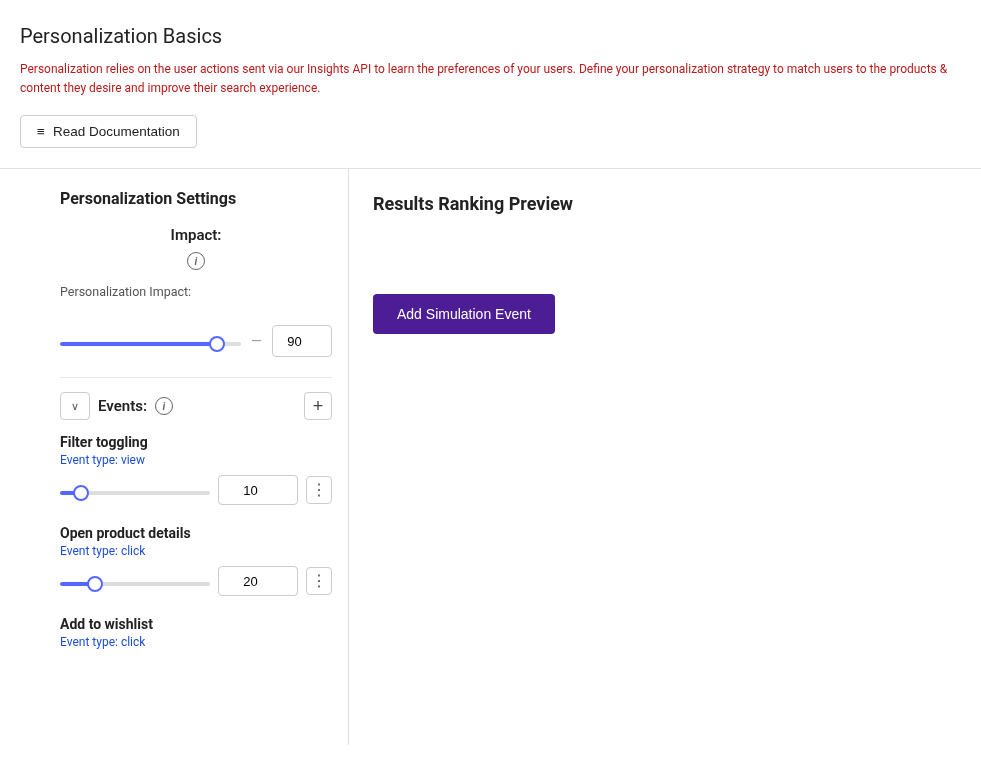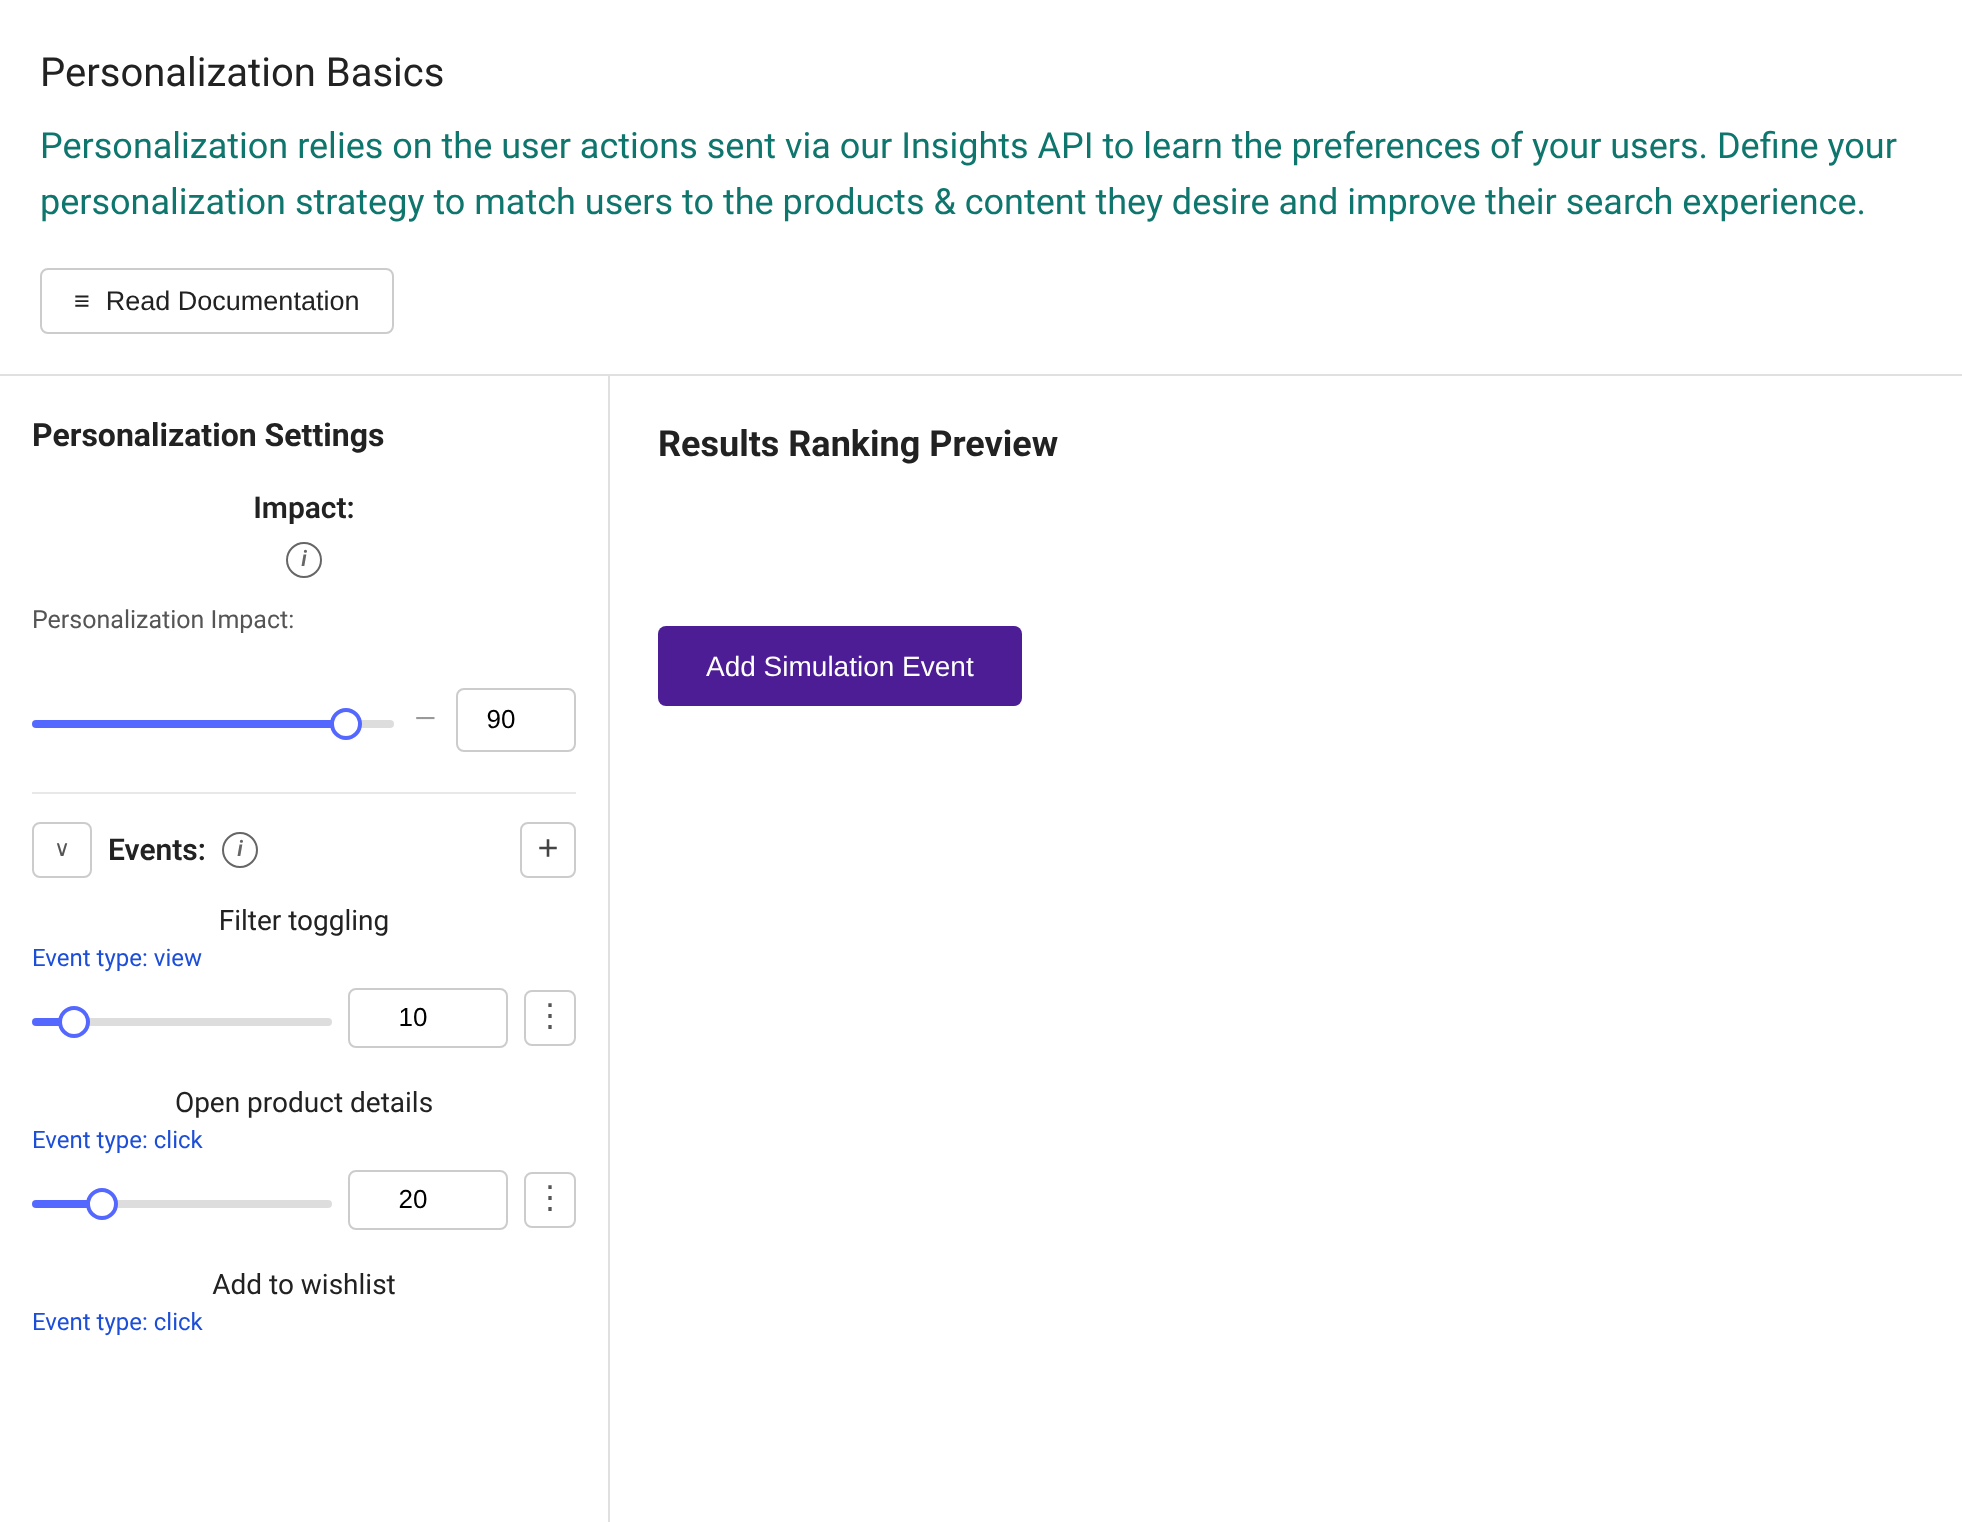--- a/index.html
+++ b/index.html
@@ -8,42 +8,43 @@
     .top-section {
       padding: 24px 20px 20px 20px;
       border-bottom: 1px solid #e0e0e0;
     }
     .top-title {
       font-size: 20px;
       font-weight: 400;
       margin-bottom: 12px;
     }
     .top-description {
-      color: #0f766e;
-      font-size: 18px;
+      color: #b91c1c;
+      font-size: 12px;
       line-height: 1.55;
       max-width: 940px;
       margin-bottom: 18px;
     }
     .read-docs-btn {
       display: inline-flex;
       align-items: center;
       gap: 8px;
       border: 1px solid #ccc;
       background: #fff;
       padding: 8px 16px;
       border-radius: 4px;
       font-size: 13.5px;
       cursor: pointer;
       color: #222;
     }
 
     .main-layout {
       display: flex;
       height: calc(761px - 185px);
+      padding-left: 44px;
     }
 
     
     .left-panel {
       width: 305px;
       min-width: 305px;
       border-right: 1px solid #e0e0e0;
       padding: 20px 16px;
       overflow-y: auto;
     }
@@ -177,23 +178,22 @@
       font-size: 18px;
       color: #444;
     }
 
     
     .event-item {
       margin-bottom: 20px;
     }
     .event-name {
       font-size: 14px;
-      font-weight: 400;
+      font-weight: 700;
       margin-bottom: 3px;
-      text-align: center;
     }
     .event-type {
       font-size: 12px;
       color: #1d4ed8;
       margin-bottom: 8px;
     }
     .event-slider-row {
       display: flex;
       align-items: center;
       gap: 8px;

